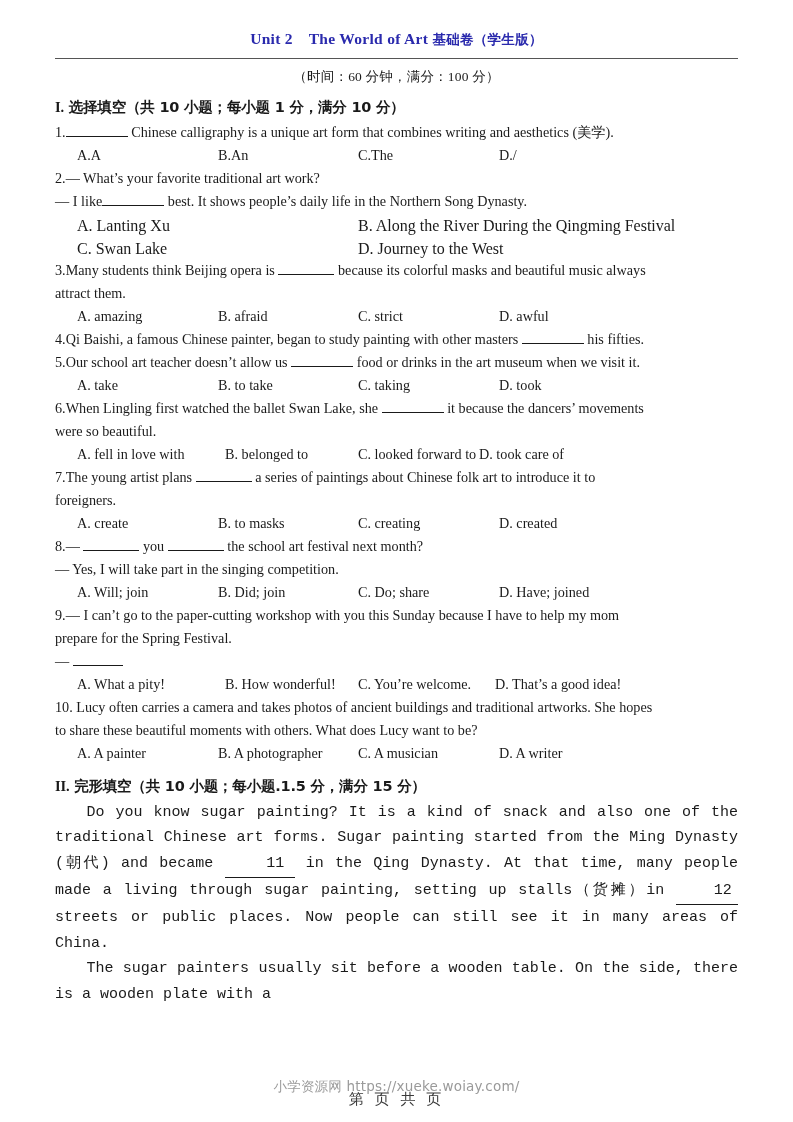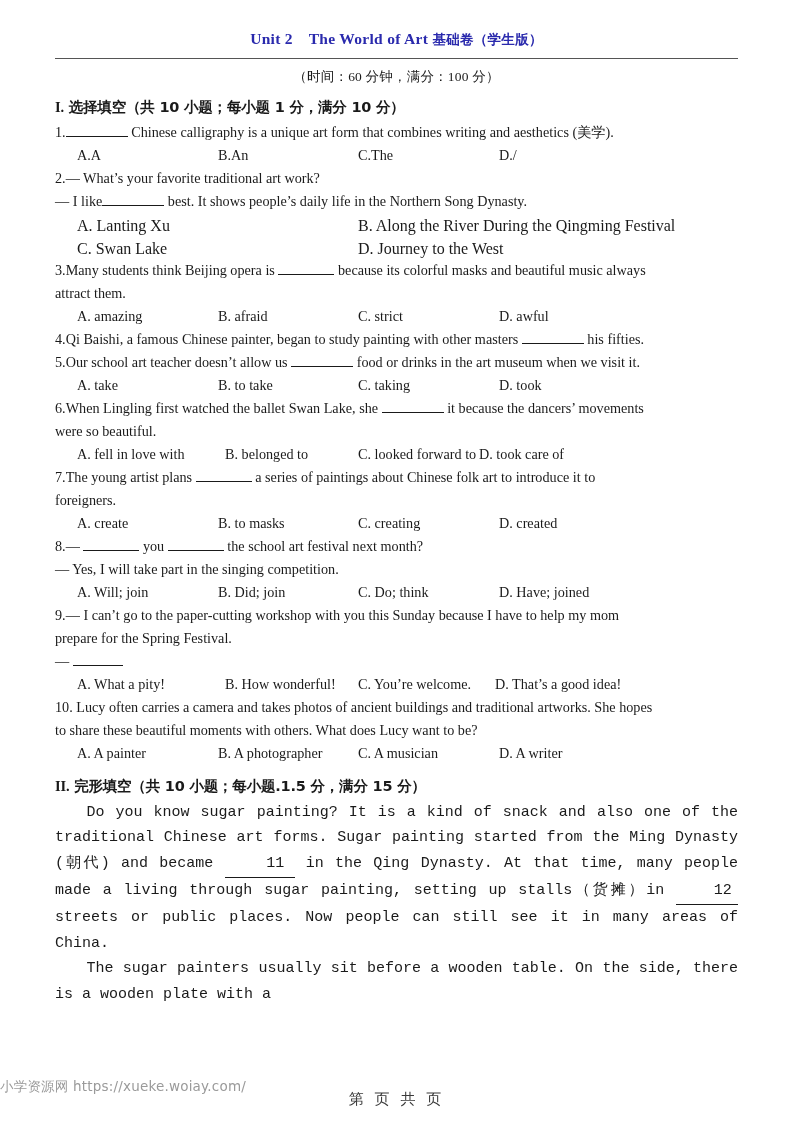--- a/index.html
+++ b/index.html
@@ -145,20 +145,21 @@
     width: 70px;
   }
   .numblank.tight { width: 62px; }
 
   
   .watermark {
     position: absolute;
     left: 0;
     right: 0;
     top: 1078px;
+    text-align: center;
     color: #9a9a9a;
     font-size: 13.5px;
     font-family: "DejaVu Sans", sans-serif;
     white-space: nowrap;
     letter-spacing: 0.2px;
   }
   .pagefoot {
     position: absolute;
     left: 0;
     right: 0;
@@ -267,21 +268,21 @@
 
     <div class="q q-stem">
       <span>8.—</span> <span class="blank w2"></span>
       <span>you</span> <span class="blank w2"></span>
       <span>the school art festival next month?</span>
     </div>
     <div class="q q-stem">— Yes, I will take part in the singing competition.</div>
     <div class="opts">
       <span class="c0">A. Will; join</span>
       <span class="c1">B. Did; join</span>
-      <span class="c2">C. Do; think</span>
+      <span class="c2">C. Do; share</span>
       <span class="c3">D. Have; joined</span>
     </div>
 
     <div class="q q-stem">9.— I can’t go to the paper-cutting workshop with you this Sunday because I have to help my mom</div>
     <div class="q q-stem">prepare for the Spring Festival.</div>
     <div class="q q-stem">
       <span>—</span> <span class="blank w3"></span>
     </div>
     <div class="optsC">
       <span style="left:22px">A. What a pity!</span>

